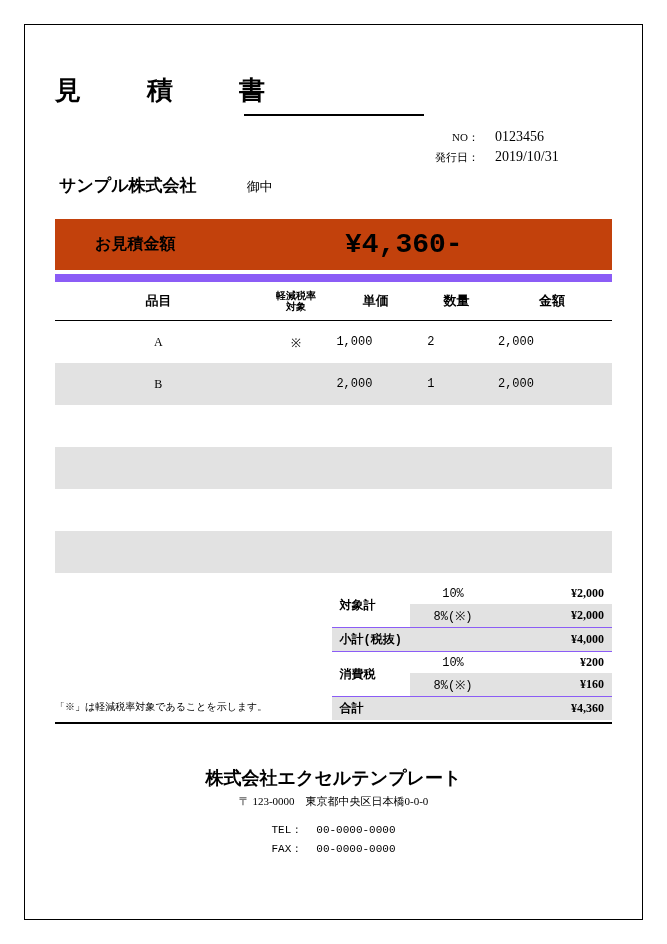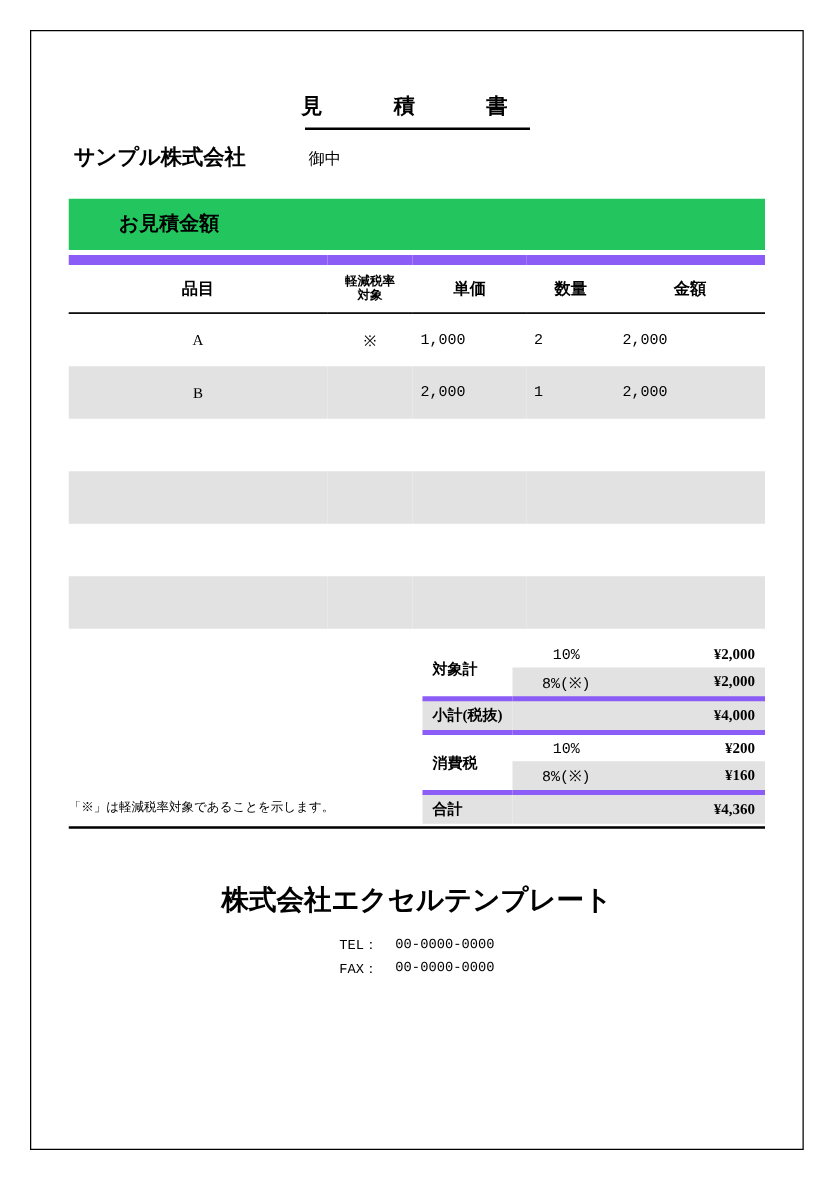--- a/index.html
+++ b/index.html
@@ -1,69 +1,84 @@
 <!DOCTYPE html>
 <html><head>
 <meta charset="utf-8">
 <style>
   html,body{margin:0;padding:0;background:#fff;}
   body{width:667px;height:944px;position:relative;font-family:"MS PMincho","Hiragino Mincho ProN","Yu Mincho",serif;color:#000;}
   .page{position:absolute;left:24px;top:24px;right:24px;bottom:24px;border:1px solid #000;padding:48px 30px 30px 30px;box-sizing:border-box;}
-  .title{text-align:center;font-size:17px;font-weight:bold;letter-spacing:20px;margin-bottom:6px;}
+  .title{font-size:26px;font-weight:bold;letter-spacing:20px;margin-bottom:6px;}
   .hr{height:2px;background:#000;margin:2px auto 10px auto;width:180px;}
   .meta{width:100%;font-size:11px;}
   .meta td{padding:1px 4px;}
   .meta .lbl{text-align:right;}
   .meta .val{text-align:left;font-family:"MS Mincho","Hiragino Mincho ProN",serif;font-size:14px;padding-left:10px;}
   .client{font-size:17px;font-weight:bold;margin:6px 0 22px 4px;}
   .client .suffix{font-size:13px;font-weight:normal;margin-left:46px;}
-  .totalrow{display:flex;background:#22c55e;padding:10px 30px 10px 40px;align-items:center;margin-bottom:4px;}
+  .totalrow{display:flex;background:#c2410c;padding:10px 30px 10px 40px;align-items:center;margin-bottom:4px;}
   .totalrow .lbl{font-size:16px;font-weight:bold;flex:0 0 240px;}
   .totalrow .val{font-size:28px;font-weight:bold;font-family:"MS Mincho","Courier New",monospace;margin-left:10px;}
   table.items{width:100%;border-collapse:collapse;font-size:12px;}
   table.items th,table.items td{padding:8px 6px;text-align:center;}
   table.items th{font-weight:bold;font-size:13px;border-bottom:1px solid #000;}
   table.items th.small{font-size:10px;line-height:1.1;width:58px;text-align:center;}
   table.items td{height:26px;}
   table.items td.num{text-align:left;padding-right:10px;font-family:"MS Mincho","Courier New",monospace;}
   table.items tr.shade td{background:#e2e2e2;}
   .toprule{border-top:8px solid #8b5cf6;}
   .summary-wrap{margin-top:10px;display:flex;}
   .note{flex:1 1 auto;font-size:10px;align-self:flex-end;padding-bottom:6px;}
   table.summary{border-collapse:collapse;font-size:12px;font-family:"MS Mincho","Courier New",monospace;}
   table.summary td{padding:3px 8px;}
-  table.summary .lbl{text-align:left;font-weight:bold;font-family:Liberation Serif, serif;}
+  table.summary .lbl{text-align:left;font-weight:bold;font-family:Liberation Mono, monospace;}
   table.summary .rate{text-align:center;width:70px;}
   table.summary .amt{text-align:right;width:100px;font-weight:bold;font-family:Liberation Serif, serif;}
   table.summary tr.shade td{background:#e2e2e2;}
-  table.summary tr.rule td{border-top:4px solid #8b5cf6;}
+  table.summary tr.rule td{border-top:1px solid #8b5cf6;}
   .finalrule{border-top:2px solid #000;height:2px;margin-top:2px;}
   .company{text-align:center;margin-top:40px;}
-  .company .name{font-size:22px;font-weight:bold;}
+  .company .name{font-size:18px;font-weight:bold;}
   .company .addr{font-size:11px;margin-top:4px;}
   .company table{margin:10px auto 16px auto;font-size:11px;font-family:"MS Mincho","Courier New",monospace;}
   .company table td{padding:1px 6px;}
   .company table td.l{text-align:right;}
 </style>
 </head>
 <body>
 
 <div class="page">
 
   <div class="title">見　積　書</div>
   <div class="hr"></div>
 
+  <table class="meta">
+    <tbody>
+        <tr>
+      <td style="width:62%"></td>
+      <td class="lbl">NO：</td>
+      <td class="val">0123456</td>
+    </tr>
+    <tr>
+      <td></td>
+      <td class="lbl">発行日：</td>
+      <td class="val">2019/10/31</td>
+    </tr>
+  </tbody>
+    </table>
 
   <div class="client">
     <span>サンプル株式会社</span>
     <span class="suffix">御中</span>
   </div>
 
   <div class="totalrow">
     <span class="lbl">お見積金額</span>
+    <span class="val">¥4,360-</span>
   </div>
 
   <table class="items toprule">
     <thead>
       <tr>
         <th style="width:200px">品目</th>
         <th class="small">軽減税率<br>対象</th>
         <th style="width:80px">単価</th>
         <th style="width:60px">数量</th>
         <th style="width:110px">金額</th>
@@ -147,20 +162,21 @@
         <td class="rate"></td>
         <td class="amt">¥4,360</td>
       </tr>
     </tbody>
       </table>
   </div>
   <div class="finalrule"></div>
 
   <div class="company">
     <div class="name">株式会社エクセルテンプレート</div>
+    <div class="addr">〒 123-0000　東京都中央区日本橋0-0-0</div>
     <table>
       <tbody>
           <tr>
         <td class="l">TEL：</td>
         <td>00-0000-0000</td>
       </tr>
       <tr>
         <td class="l">FAX：</td>
         <td>00-0000-0000</td>
       </tr>

